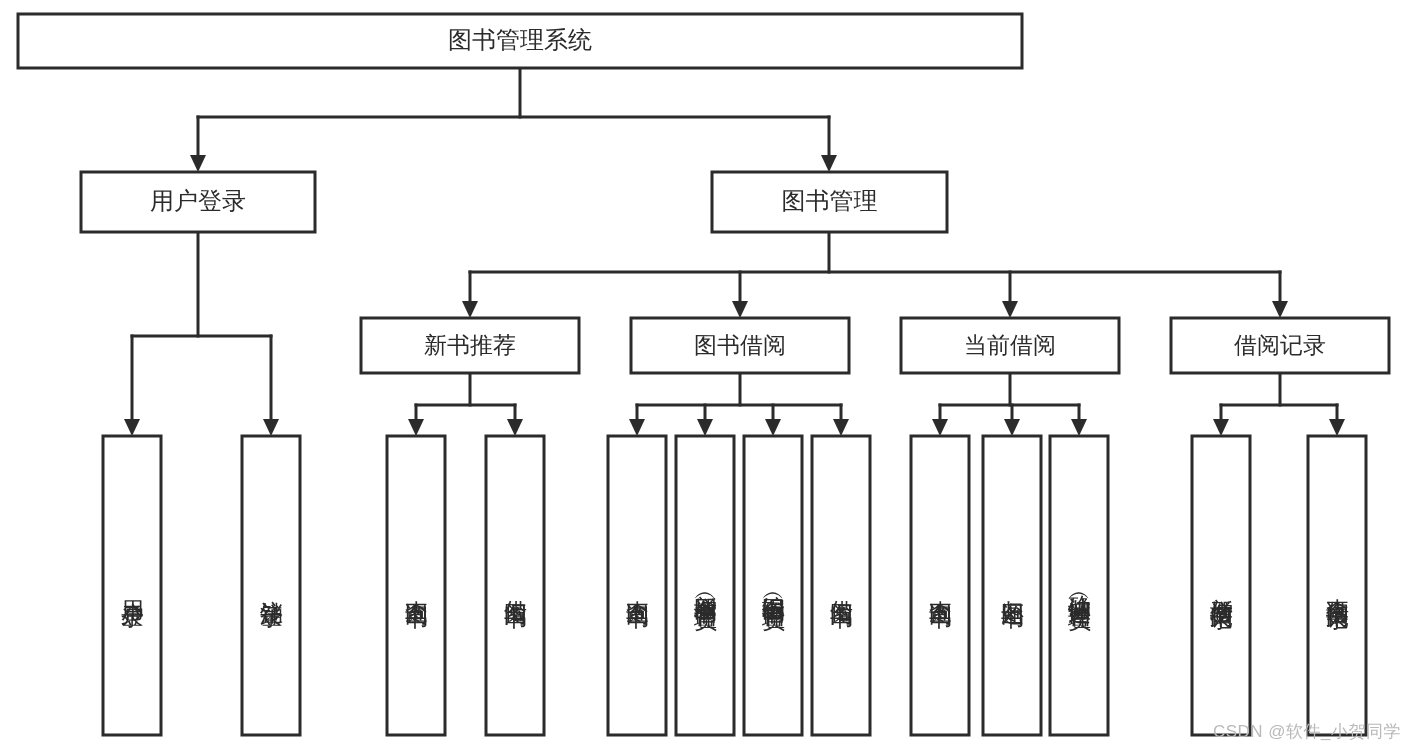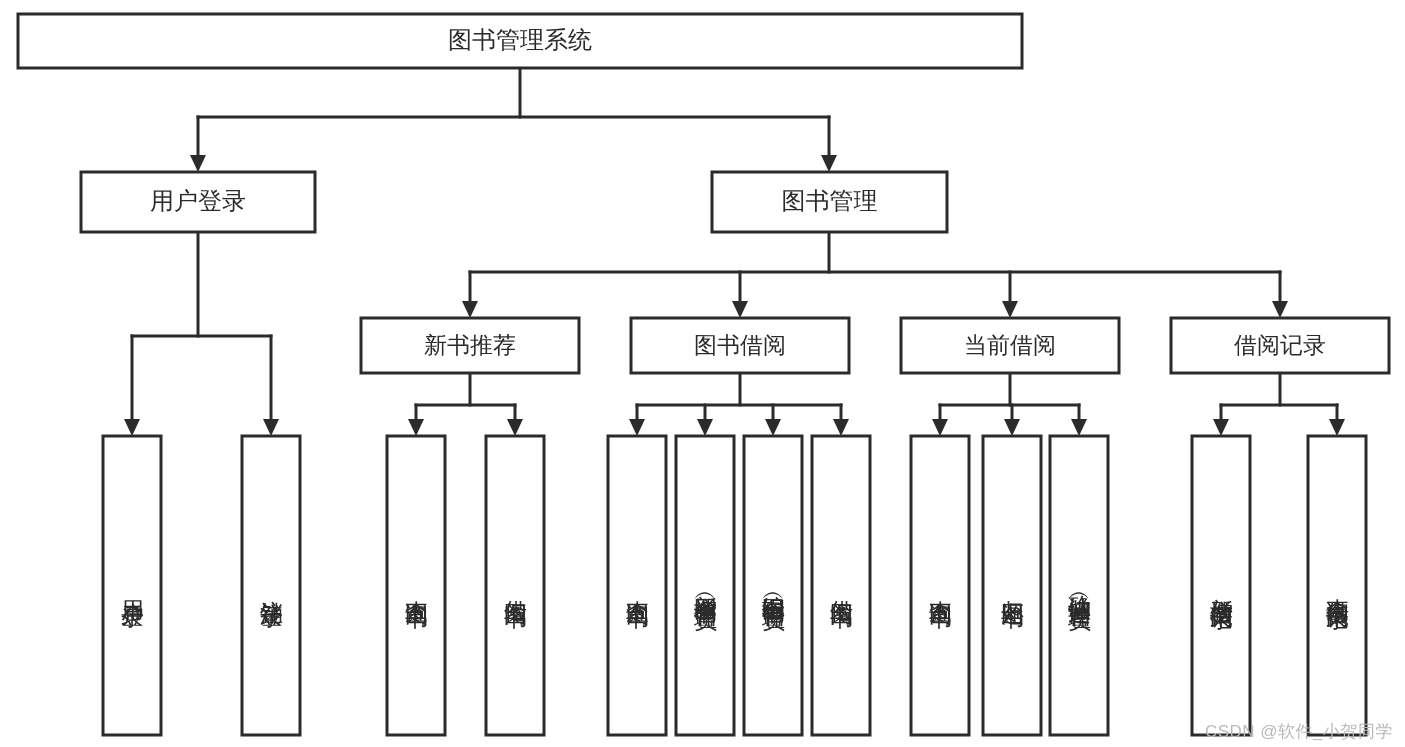--- a/index.html
+++ b/index.html
@@ -37,21 +37,21 @@
     display:flex;
     align-items:center;
     justify-content:center;
     text-align:center;
     white-space:nowrap;
     pointer-events:none;
   }
 
   #watermark{
     position:absolute;
-    right:12px;
+    right:4px;
     bottom:4px;
     font-family:"Liberation Sans","DejaVu Sans",sans-serif;
     font-size:17px;
     color:#b9b9b9;
     letter-spacing:0.5px;
     white-space:nowrap;
   }
 </style>
 </head>
 <body>

